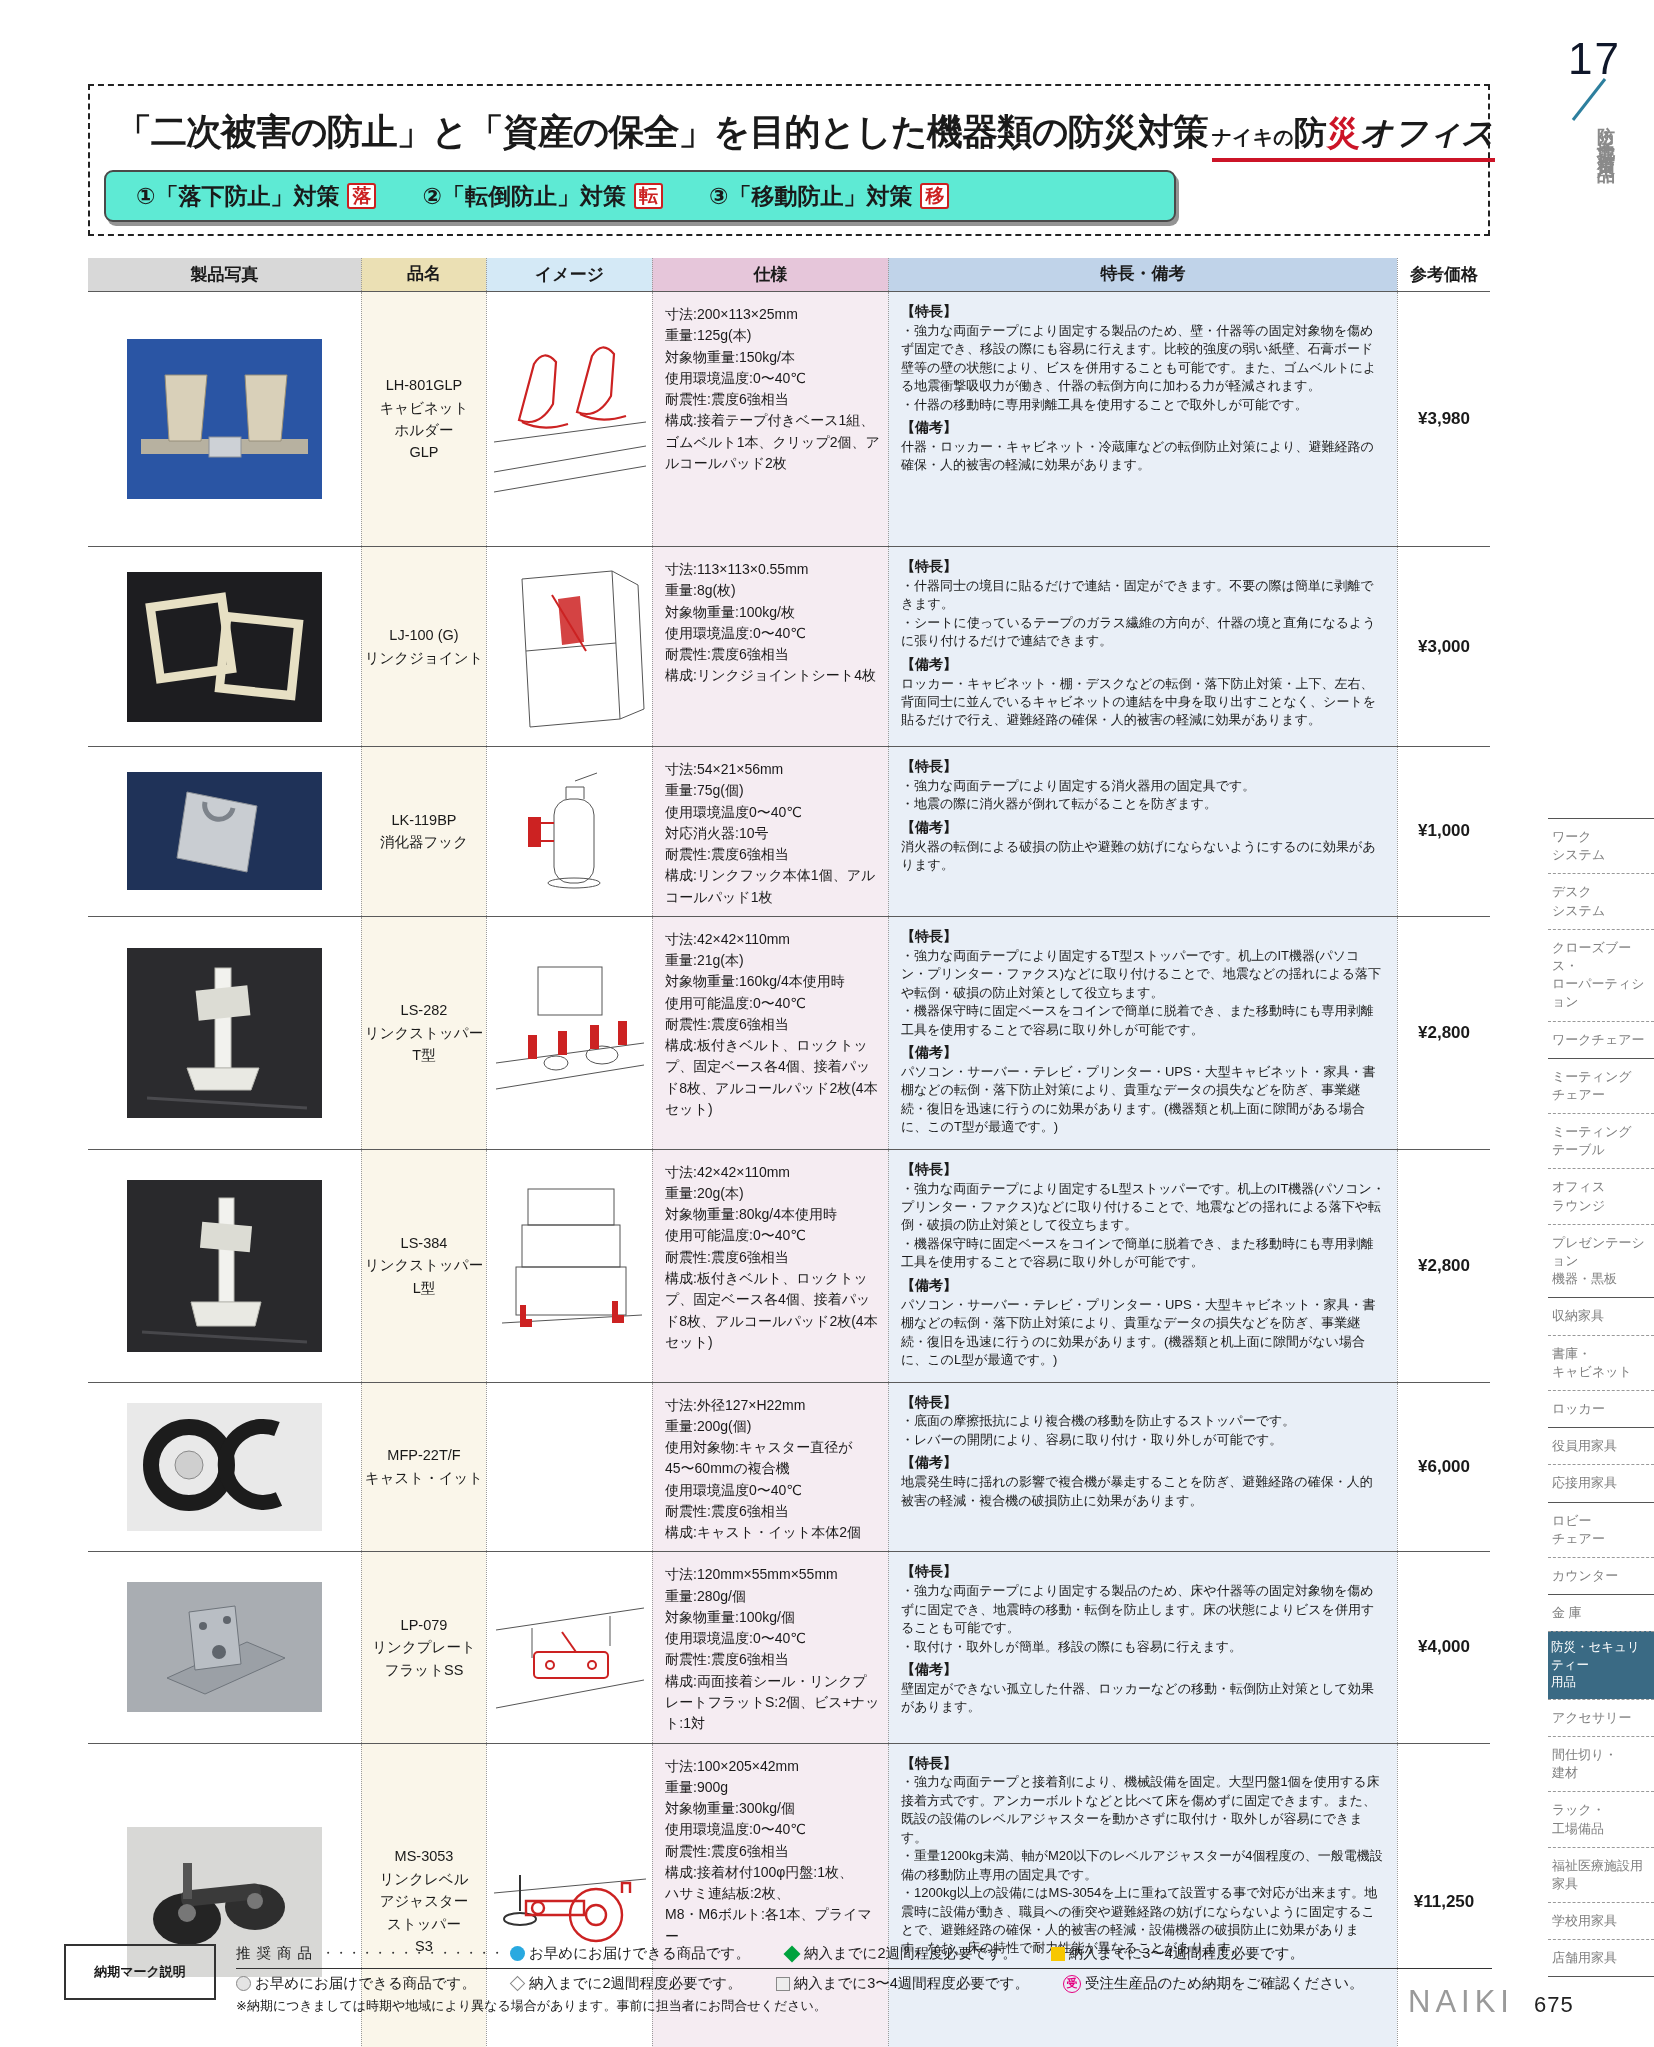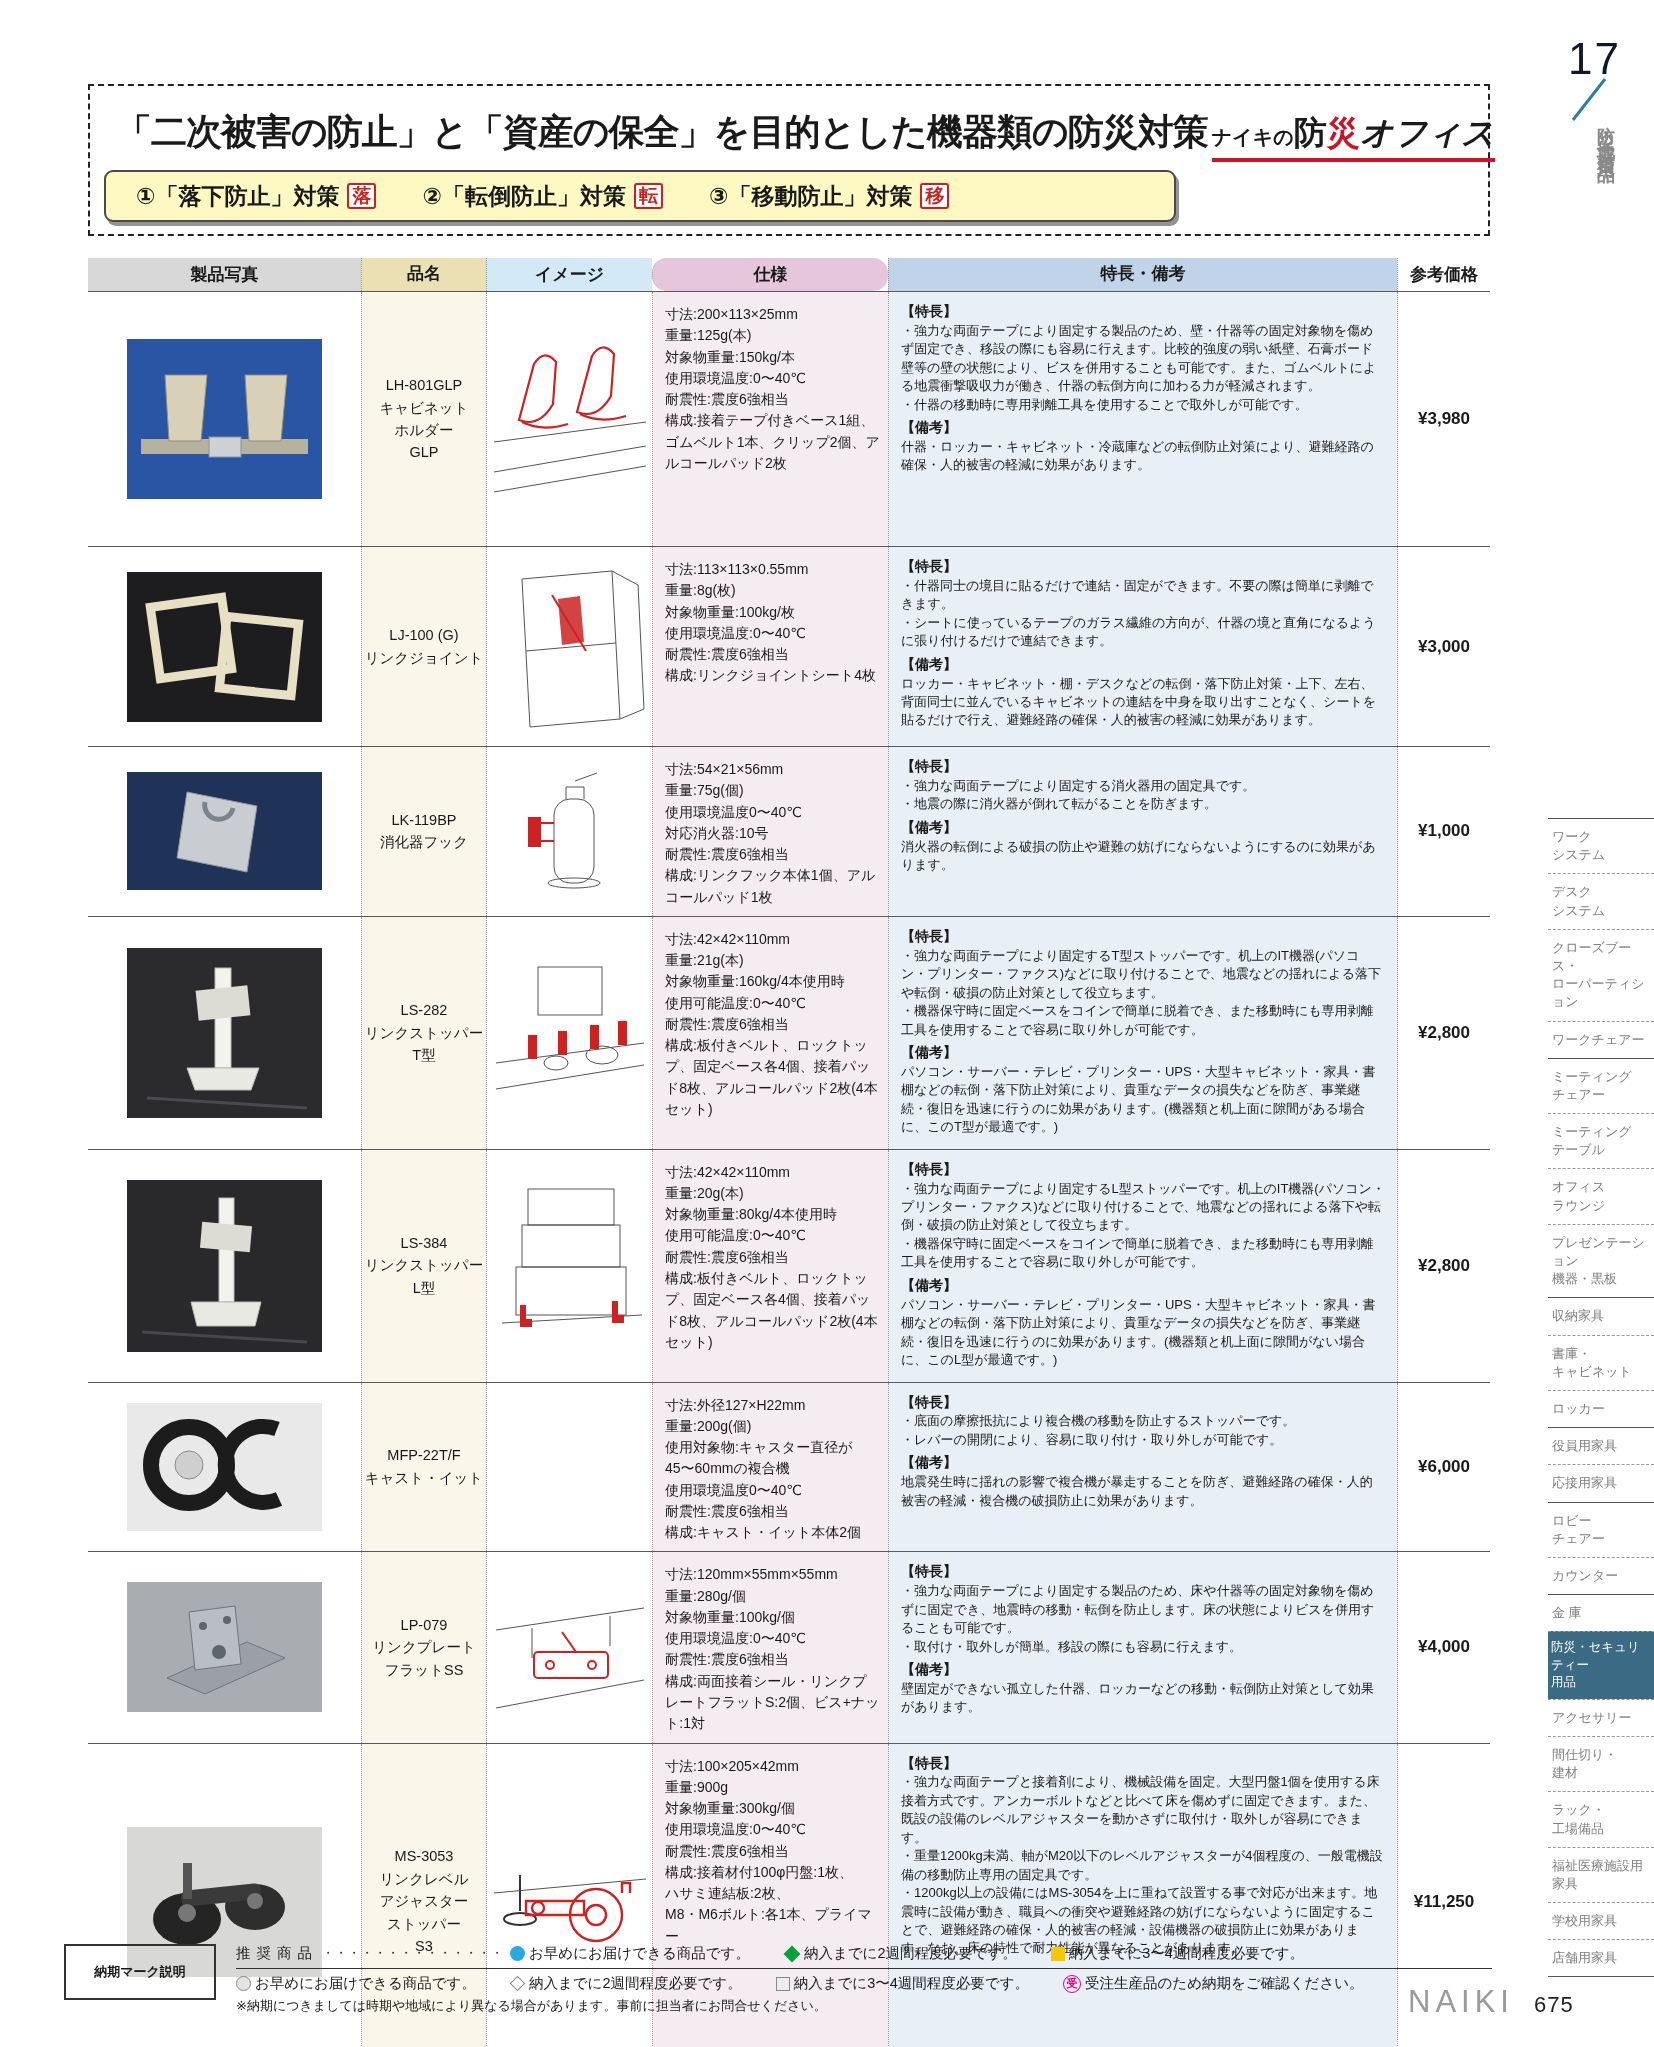--- a/index.html
+++ b/index.html
@@ -15,21 +15,21 @@
 
   
   .header-box { position:absolute; left:88px; top:84px; width:1402px; height:152px; border:2px dashed #222; }
   .title-line { position:absolute; left:26px; top:22px; white-space:nowrap;text-align:center; }
   .title-main { font-size:36px; font-weight:bold; letter-spacing:-1px; }
   .logo { display:inline-block; margin-left:4px; border-bottom:4px solid #cc1427; padding-bottom:2px; }
   .logo-pre { font-size:20px; font-weight:bold; }
   .logo-bou { font-size:33px; font-weight:bold; }
   .logo-sai { font-size:33px; font-weight:bold; color:#cc1427; }
   .logo-suf { font-size:33px; font-weight:bold; font-style:italic; }
-  .measures-box { position:absolute; left:14px; top:84px; width:1072px; height:52px; background:#fef9c3;
+  .measures-box { position:absolute; left:14px; top:84px; width:1072px; height:52px; background:#5eead4;
                   border:2px solid #4a4a4a; border-radius:9px; box-shadow:3px 4px 0 rgba(60,60,60,.55);
                   display:flex; align-items:center; padding-left:30px; }
   .measure { font-size:23px; font-weight:bold; margin-right:46px; display:flex; align-items:center; }
   .badge { display:inline-block; margin-left:8px; border:2px solid #cc2020; color:#cc2020; background:#fff;
            font-size:19px; line-height:1.1; padding:1px 3px; border-radius:3px; font-weight:bold; }
 
   
   .ptable { position:absolute; left:88px; top:258px; width:1402px; font-size:14px; }
   .trow { display:flex; border-top:1px solid #5a5a5a; }
   .trow:last-child { border-bottom:1px solid #5a5a5a; }
@@ -111,21 +111,21 @@
           <span class="badge">移</span>
         </span>
     </div>
   </div>
 
   <div class="ptable">
     <div class="trow hrow">
       <div class="cell c-photo h-photo">製品写真</div>
       <div class="cell c-name h-name">品名</div>
       <div class="cell c-img h-img">イメージ</div>
-      <div class="cell c-spec h-spec" style="display:flex;align-items:center;justify-content:center;white-space:normal;border-radius:15px;">仕様</div>
+      <div class="cell c-spec h-spec" style="display:flex;align-items:center;justify-content:center;white-space:normal;">仕様</div>
       <div class="cell c-feat h-feat" style="display:flex;align-items:center;justify-content:center;">特長・備考</div>
       <div class="cell c-price h-price">参考価格</div>
     </div>
 
     <div class="trow" style="min-height:255px;">
       <div class="cell c-photo">
           <svg width="195" height="160" viewBox="0 0 195 160">
             <rect width="195" height="160" fill="#2a55a4"></rect>
             <rect x="14" y="100" width="167" height="15" fill="#b7b1a0"></rect>
             <path d="M38 36 l42 0 -6 66 -32 0 z" fill="#d9d0b9" stroke="#978f7a"></path>

